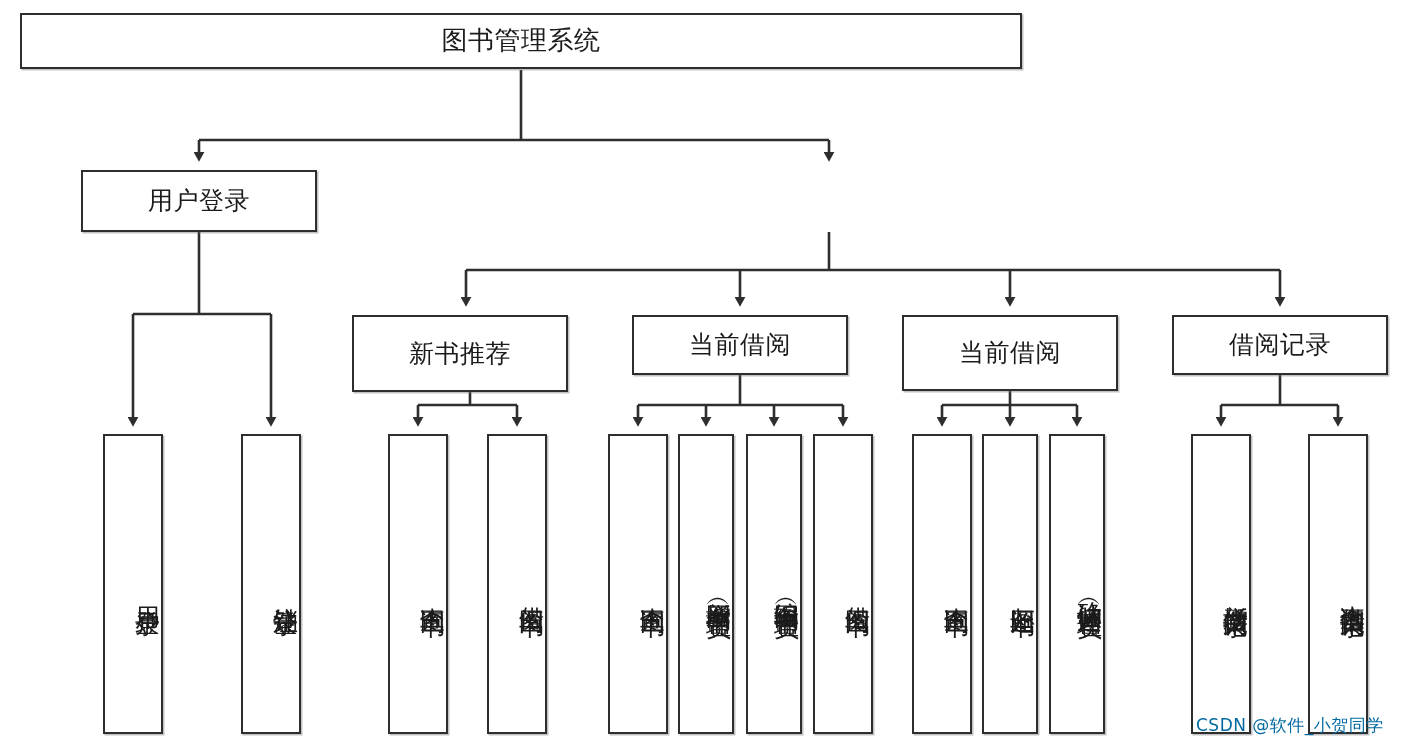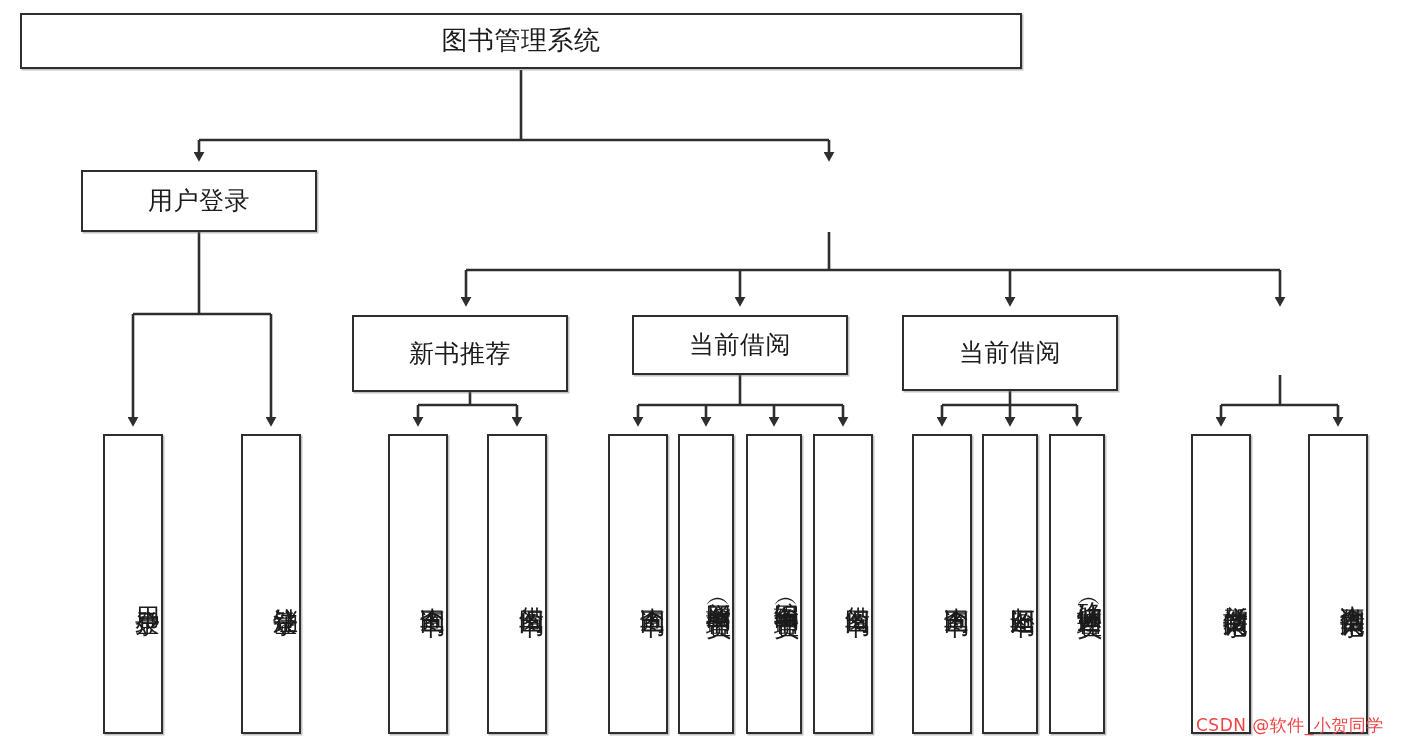--- a/index.html
+++ b/index.html
@@ -57,21 +57,21 @@
     line-height: 1.1;
   }
   .node.vert .vlabel {
     writing-mode: vertical-rl;
     text-orientation: upright;
     white-space: nowrap;
   }
   .watermark {
     position: absolute;
     font-size: 17px;
-    color: #ef4444;
+    color: #0369a1;
     white-space: nowrap;
     letter-spacing: 0.5px;
     font-family: "DejaVu Sans", "Liberation Sans", sans-serif;
   }
 </style>
 </head>
 <body>
 
 <div id="canvas">
 
@@ -135,20 +135,23 @@
 
   <div class="node horiz" style="left:352px; top:315px; width:216px; height:77px;">
     <span>新书推荐</span>
   </div>
   <div class="node horiz" style="left:632px; top:315px; width:216px; height:60px;">
     <span>当前借阅</span>
   </div>
   <div class="node horiz" style="left:902px; top:315px; width:216px; height:76px;">
     <span>当前借阅</span>
   </div>
+  <div class="node horiz" style="left:1172px; top:315px; width:216px; height:60px;">
+    <span>借阅记录</span>
+  </div>
 
   <div class="node vert" style="left:103px; top:434px; width:60px; height:300px;">
     <span class="vlabel">用户登录</span>
   </div>
   <div class="node vert" style="left:241px; top:434px; width:60px; height:300px;">
     <span class="vlabel">注销登录</span>
   </div>
 
   <div class="node vert" style="left:388px; top:434px; width:60px; height:300px;">
     <span class="vlabel">查询图书</span>

